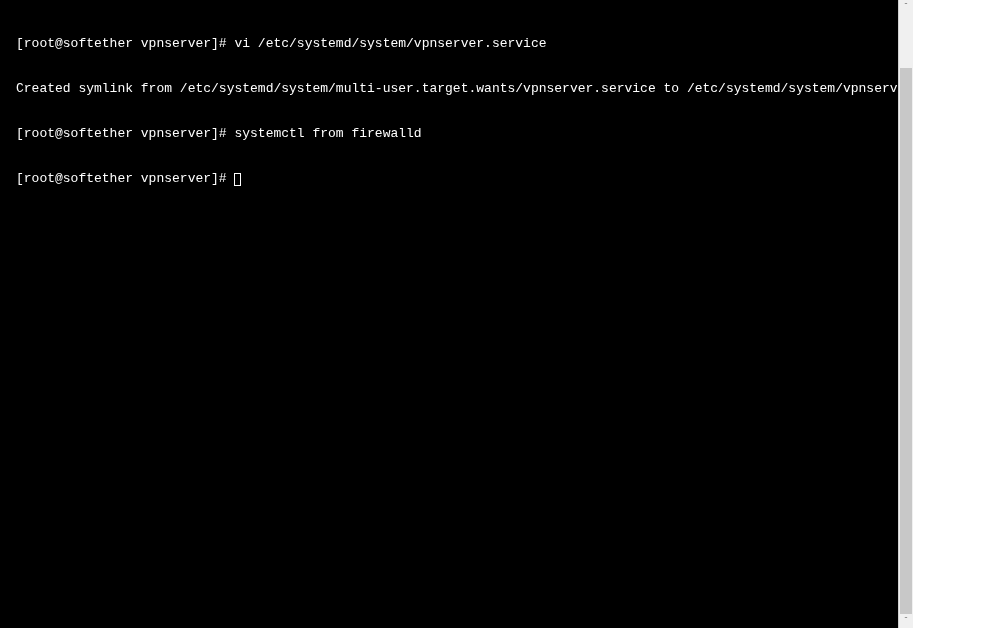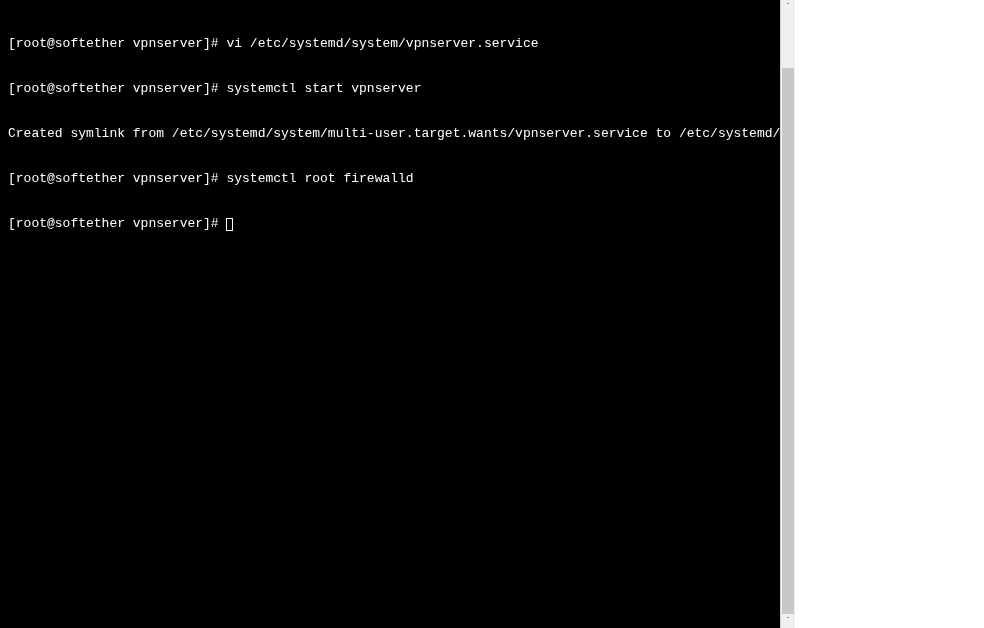--- a/index.html
+++ b/index.html
@@ -17,23 +17,23 @@
       position: relative;
     }
     .terminal-wrapper {
       display: flex;
       width: 984px;
       height: 628px;
     }
     .terminal {
       background: #000000;
       color: #ffffff;
-      width: 780px;
+      width: 898px;
       height: 628px;
-      padding: 6px 8px;
+      padding: 6px 16px;
       line-height: 15px;
       white-space: pre;
       overflow: hidden;
       letter-spacing: 0px;
     }
     .terminal-line {
       display: block;
       min-height: 15px;
     }
     .cursor {
@@ -85,23 +85,22 @@
       background: #c8c8c8;
       border-radius: 0;
     }
   </style>
 </head>
 <body>
 
 <div class="terminal-wrapper">
   <div class="terminal">
     <span class="terminal-line"><span>[root@softether vpnserver]# </span><span>vi /etc/systemd/system/vpnserver.service</span></span>
-    <span class="terminal-line"><span>[root@softether vpnserver]# </span><span>systemctl start vpnserver</span></span>
     <span class="terminal-line"><span>Created symlink from /etc/systemd/system/multi-user.target.wants/vpnserver.service to /etc/systemd/system/vpnserver.service.</span></span>
-    <span class="terminal-line"><span>[root@softether vpnserver]# </span><span>systemctl root firewalld</span></span>
+    <span class="terminal-line"><span>[root@softether vpnserver]# </span><span>systemctl from firewalld</span></span>
     <span class="terminal-line"><span>[root@softether vpnserver]# </span><span></span><span class="cursor"></span></span>
   </div>
   <div class="scrollbar">
     <div class="scroll-arrow up">
         <span>ˆ</span>
       </div>
     <div class="scroll-track">
       <div class="scroll-thumb"></div>
     </div>
     <div class="scroll-arrow down">

